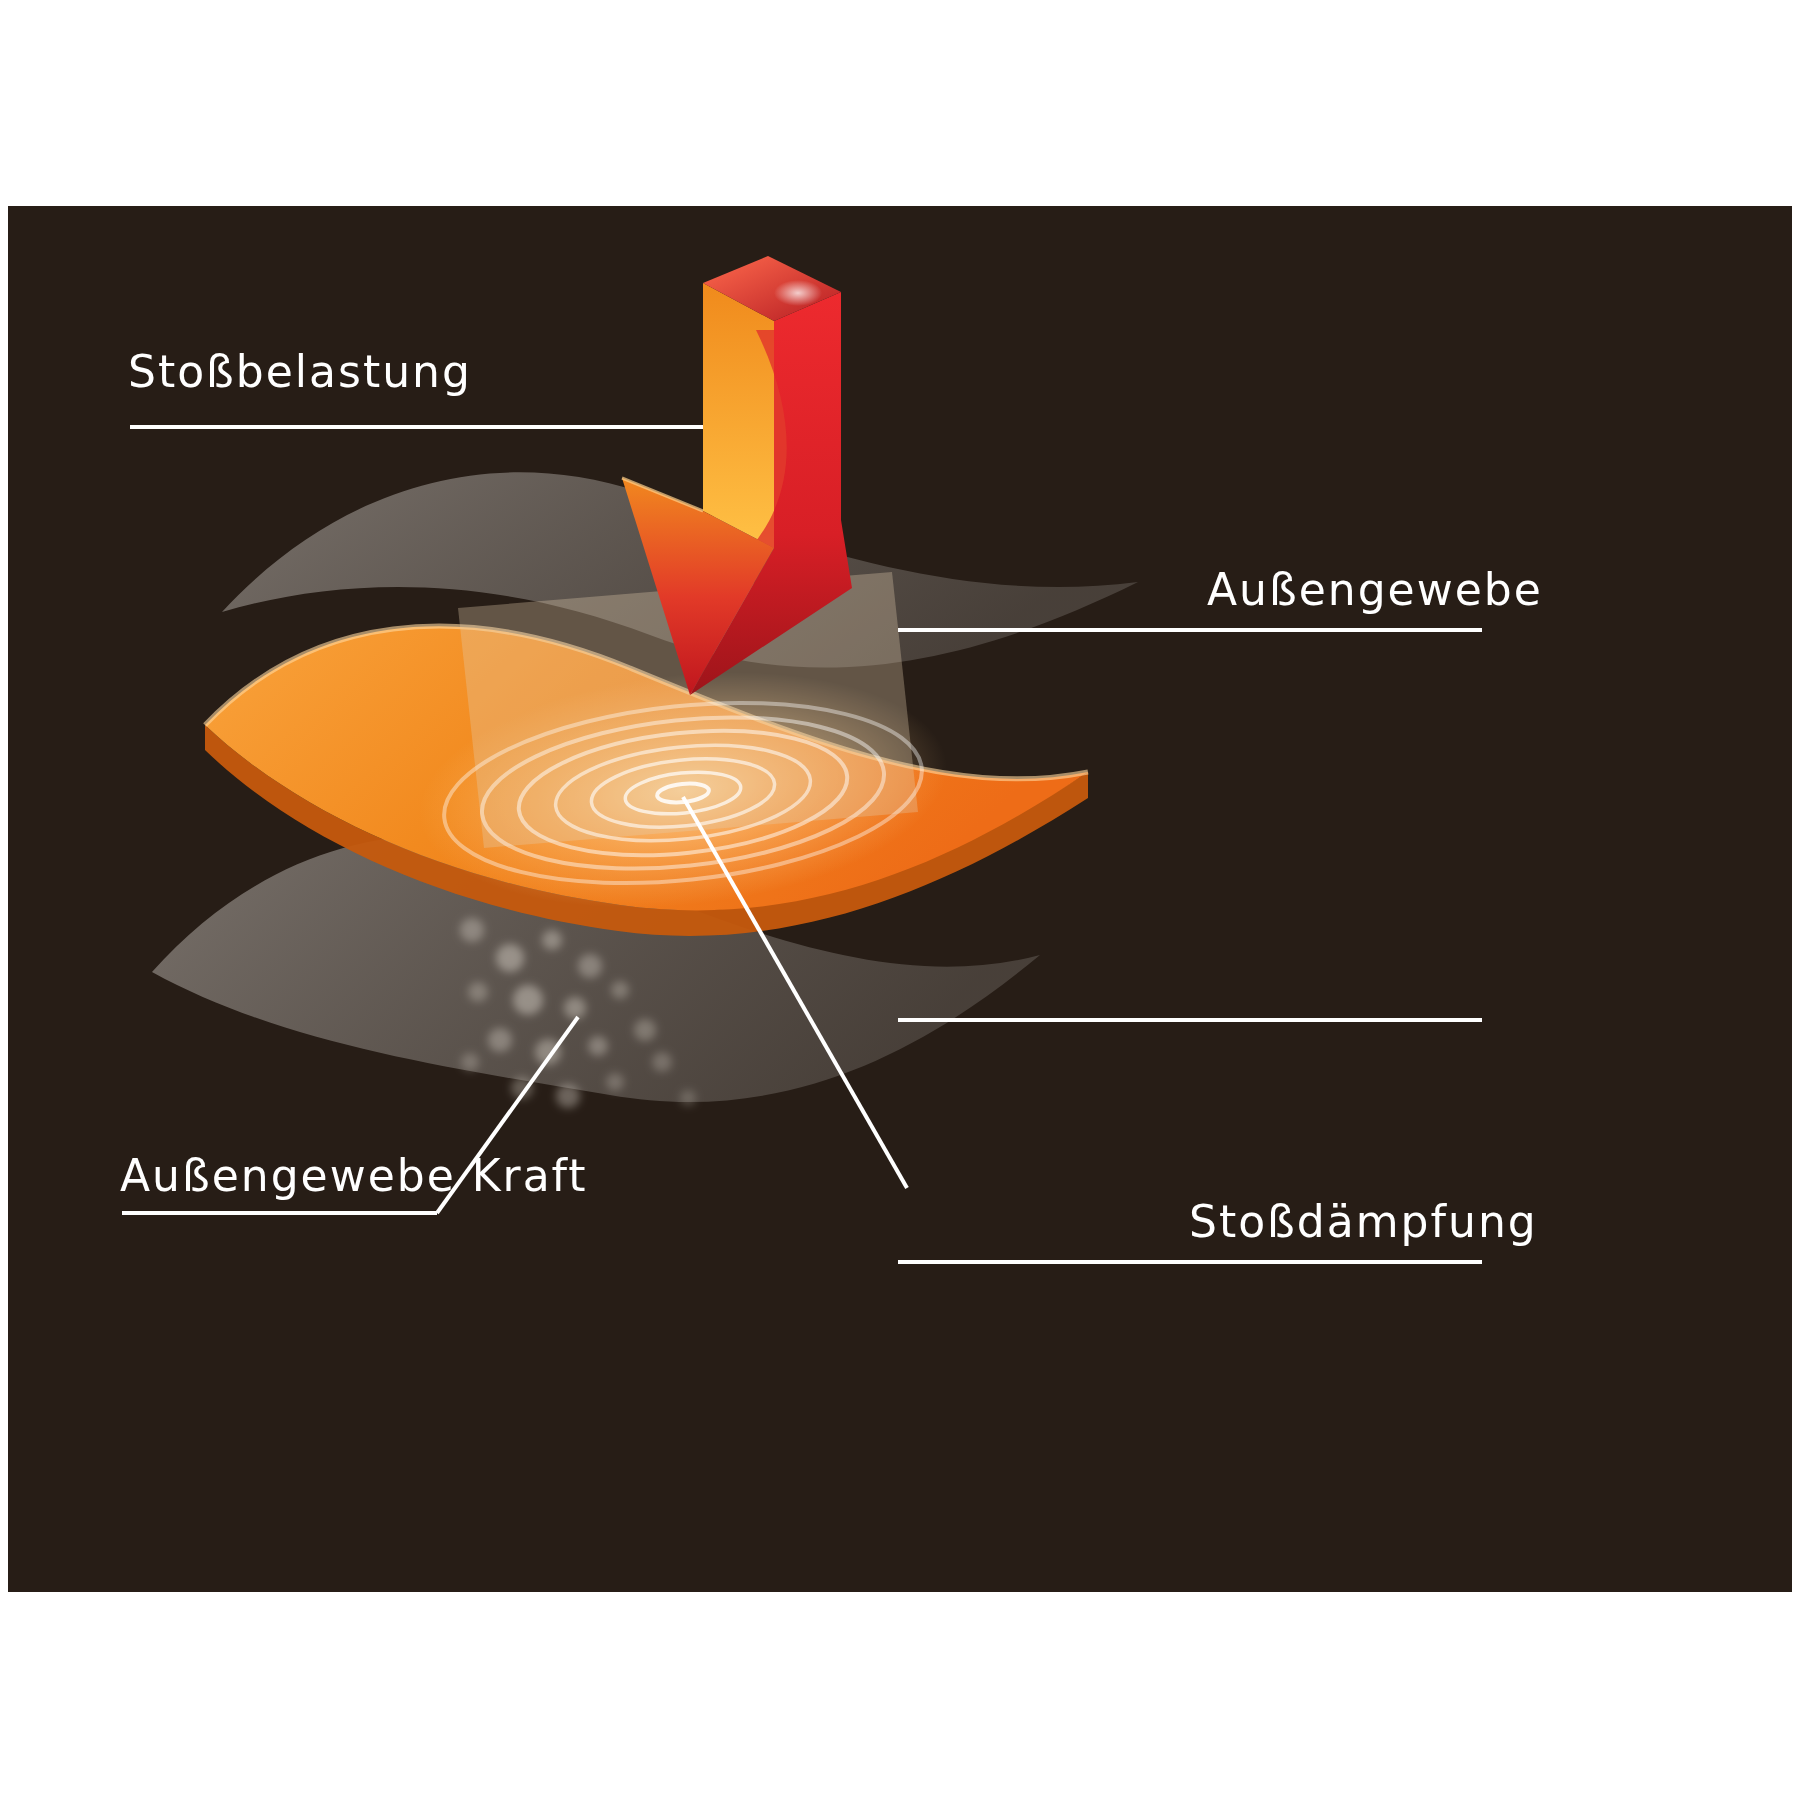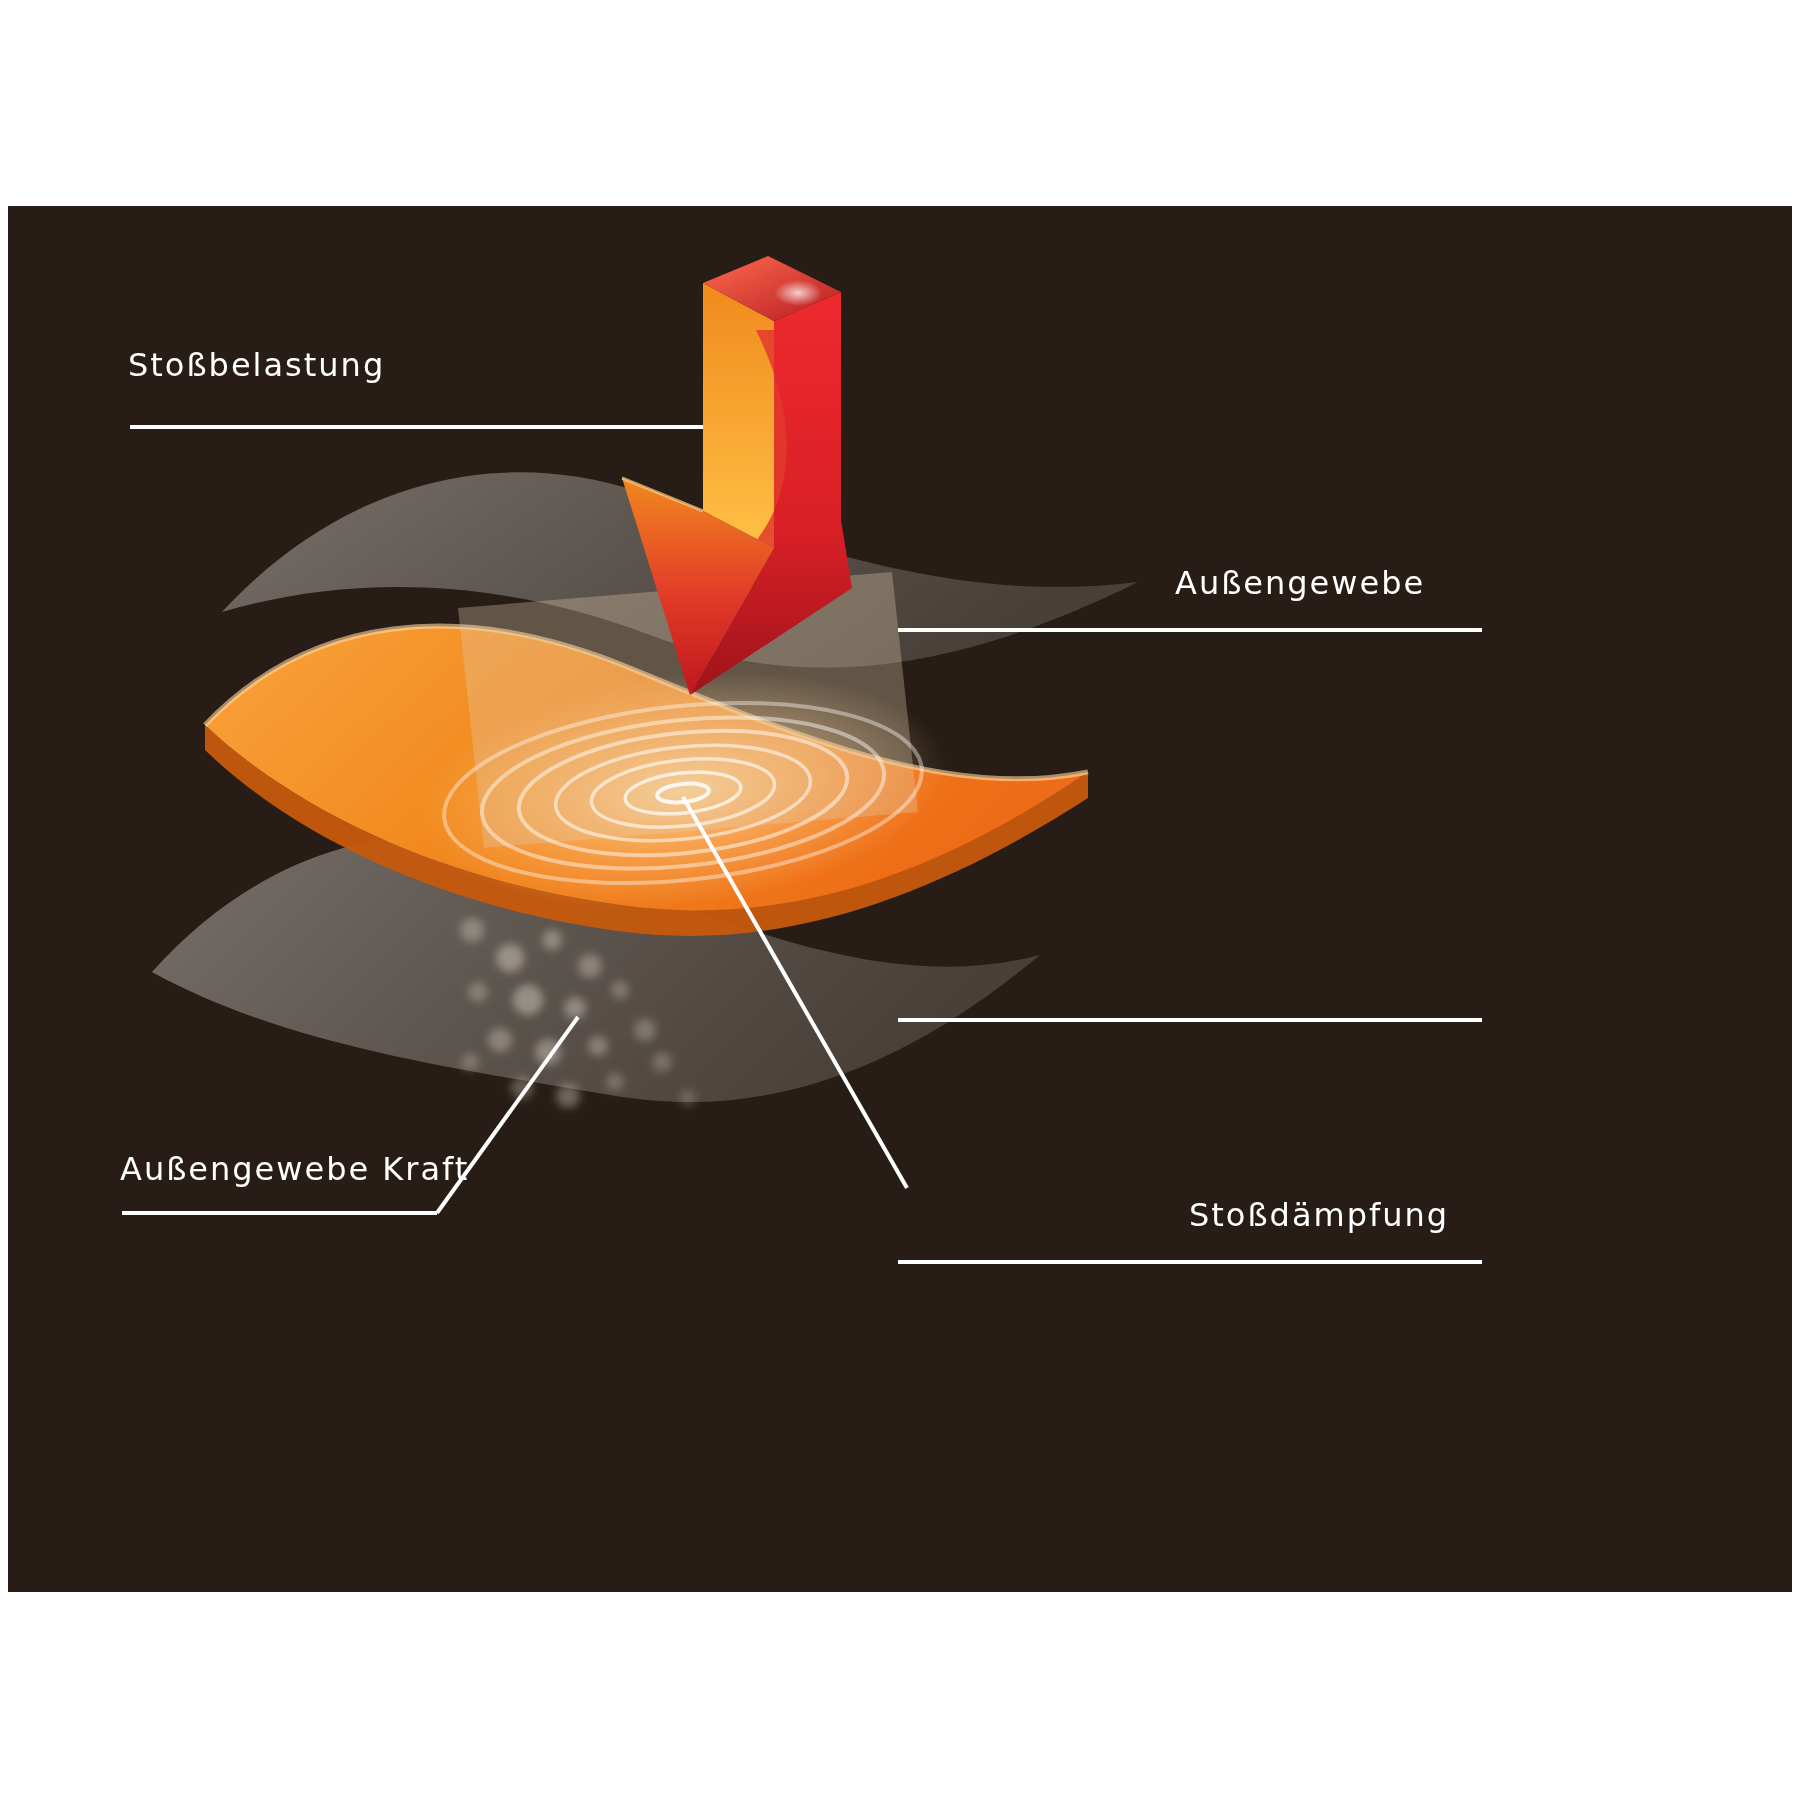--- a/index.html
+++ b/index.html
@@ -19,28 +19,28 @@
   }
   svg.illustration {
     position: absolute;
     left: 0; top: 0;
     width: 1800px; height: 1800px;
     display: block;
   }
   .lbl {
     position: absolute;
     color: #ffffff;
-    font-size: 32px;
+    font-size: 44px;
     font-weight: 400;
     letter-spacing: 2px;
     white-space: nowrap;
     line-height: 1.1;
   }
   .lbl-stossbelastung   { left: 128px;  top: 348px;  }
-  .lbl-aussengewebe     { left: 1175px; top: 566px;  }
+  .lbl-aussengewebe     { left: 1207px; top: 566px;  }
   .lbl-innenverkleidung { left: 1172px; top: 956px;  }
   .lbl-uebertragene     { left: 120px;  top: 1152px; }
   .lbl-stossdaempfung   { left: 1168px; top: 1198px; margin-left: 21px; }
 </style>
 </head>
 <body>
 
 <div id="page">
 
   <div id="panel"></div>

